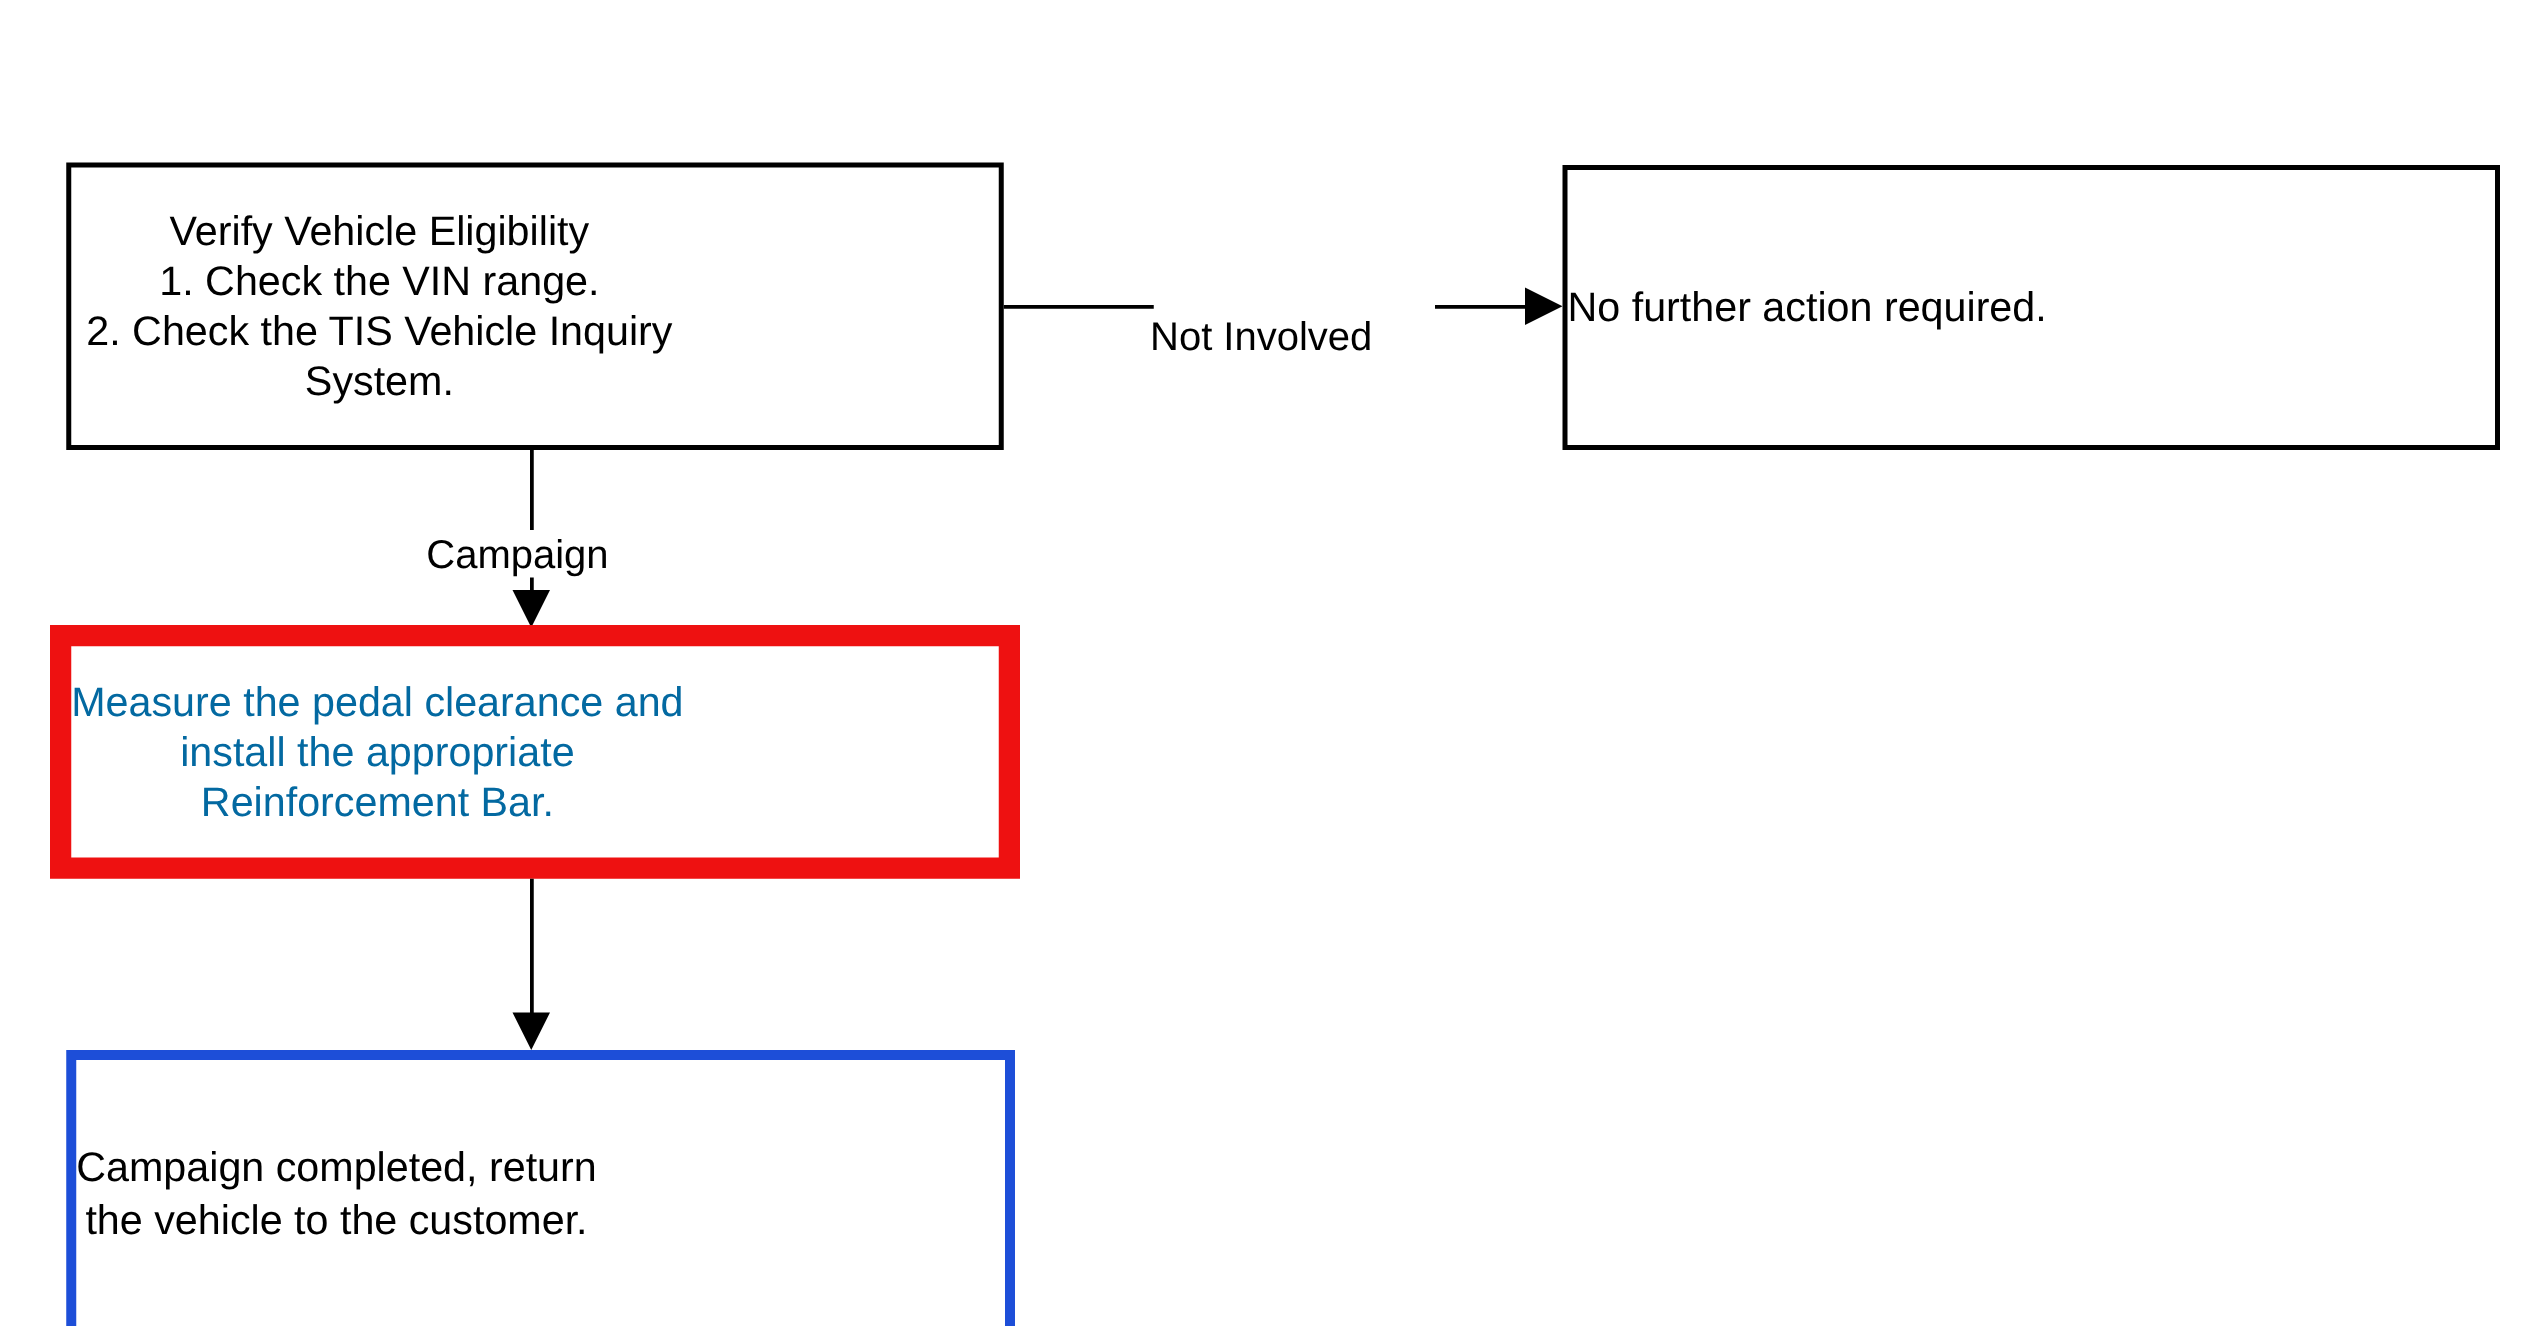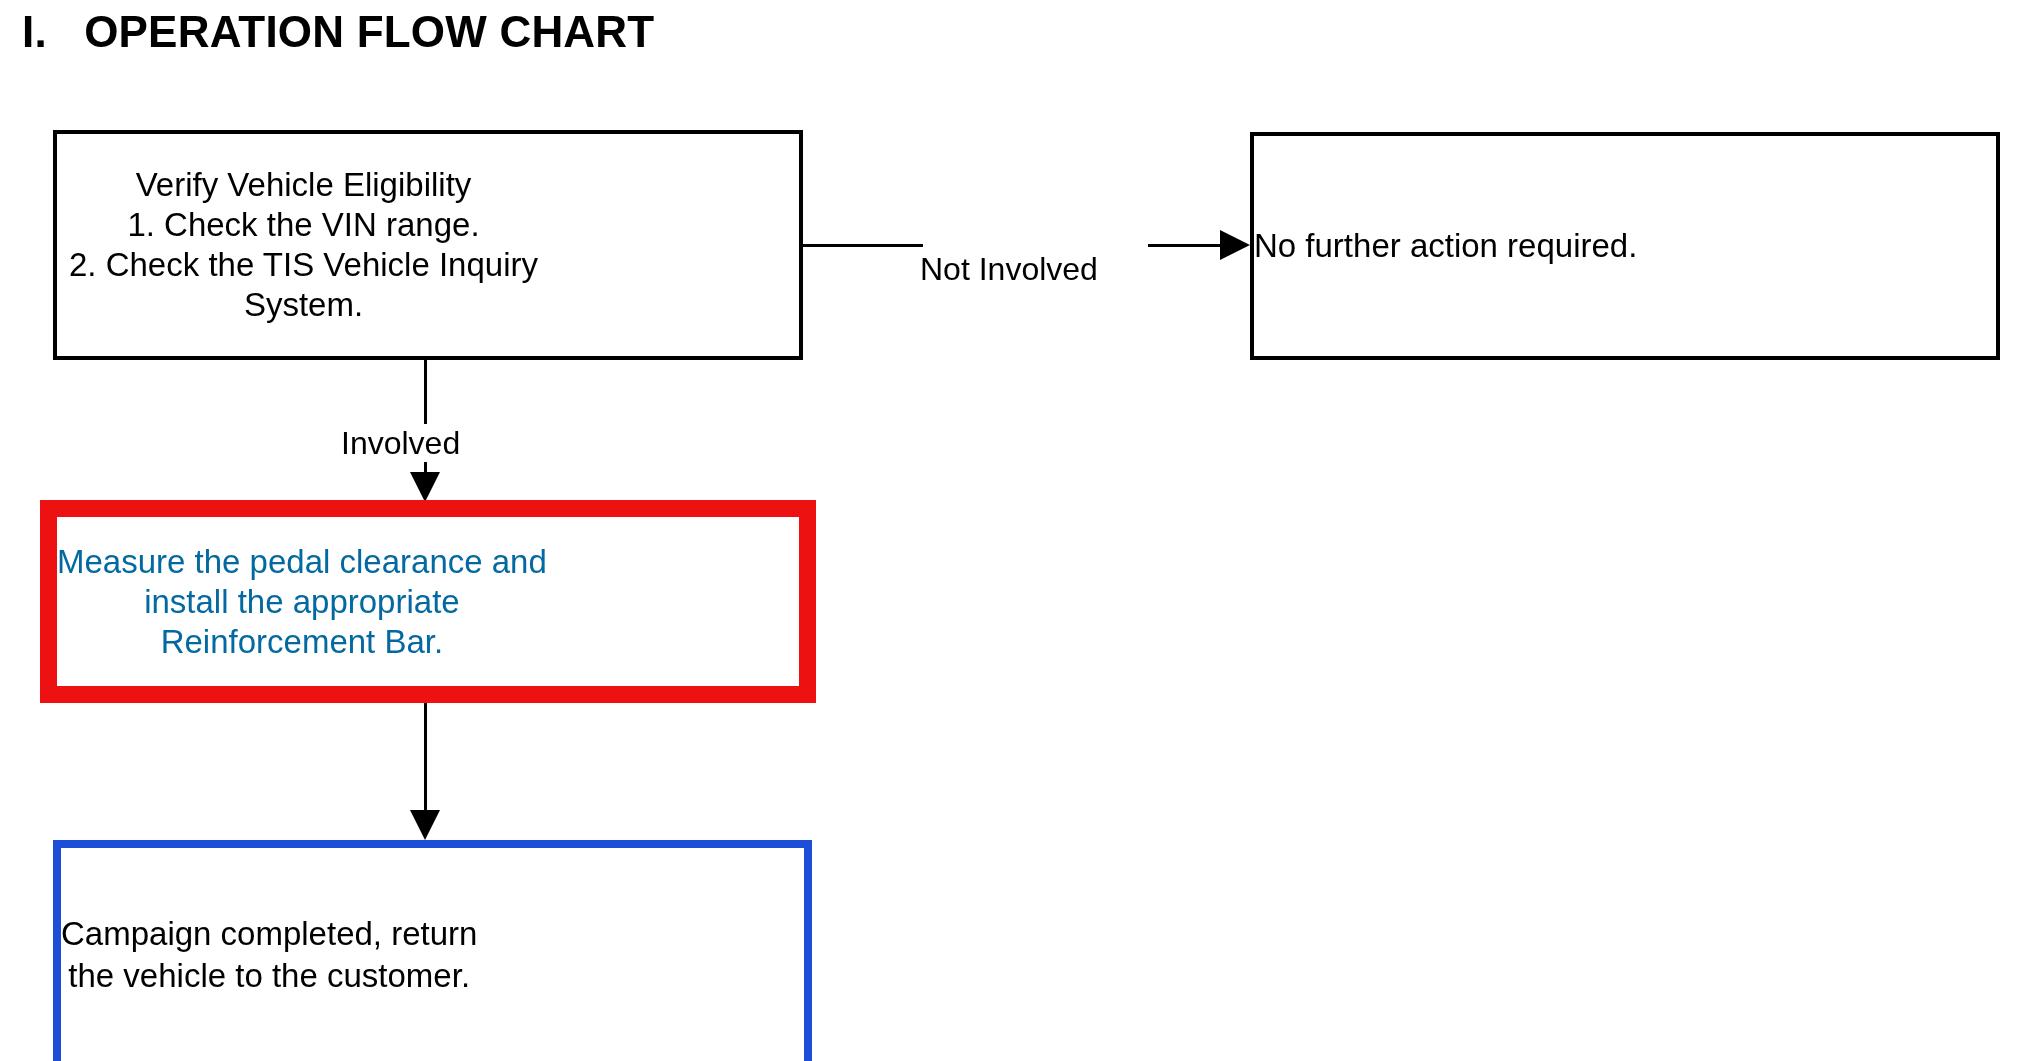--- a/index.html
+++ b/index.html
@@ -175,40 +175,39 @@
   #edge-complete-arrow {
     left: 410px;
     top: 810px;
   }
 </style>
 </head>
 <body>
 
 <div id="page">
 
-  <div id="title"><span class="numeral">I.</span>&nbsp;&nbsp;&nbsp;<span class="title-text">OPERATION FLOW CHART</span></div>
 
   <div class="node" id="box-verify">
     <span class="node-text">Verify Vehicle Eligibility
 1. Check the VIN range.
 2. Check the TIS Vehicle Inquiry
 System.</span>
   </div>
 
   <div class="conn-line-h" id="edge-not-involved-line-a"></div>
   <div class="edge-label" id="edge-not-involved-label">Not Involved</div>
   <div class="conn-line-h" id="edge-not-involved-line-b"></div>
   <div class="arrow-right" id="edge-not-involved-arrow"></div>
 
   <div class="node" id="box-no-action">
     <span class="node-text">No further action required.</span>
   </div>
 
   <div class="conn-line-v" id="edge-involved-line"></div>
-  <div class="edge-label" id="edge-involved-label">Involved</div>
+  <div class="edge-label" id="edge-involved-label">Campaign</div>
   <div class="arrow-down" id="edge-involved-arrow"></div>
 
   <div class="node" id="box-measure">
     <span class="node-text">Measure the pedal clearance and
 install the appropriate
 Reinforcement Bar.</span>
   </div>
 
   <div class="conn-line-v" id="edge-complete-line"></div>
   <div class="arrow-down" id="edge-complete-arrow"></div>

